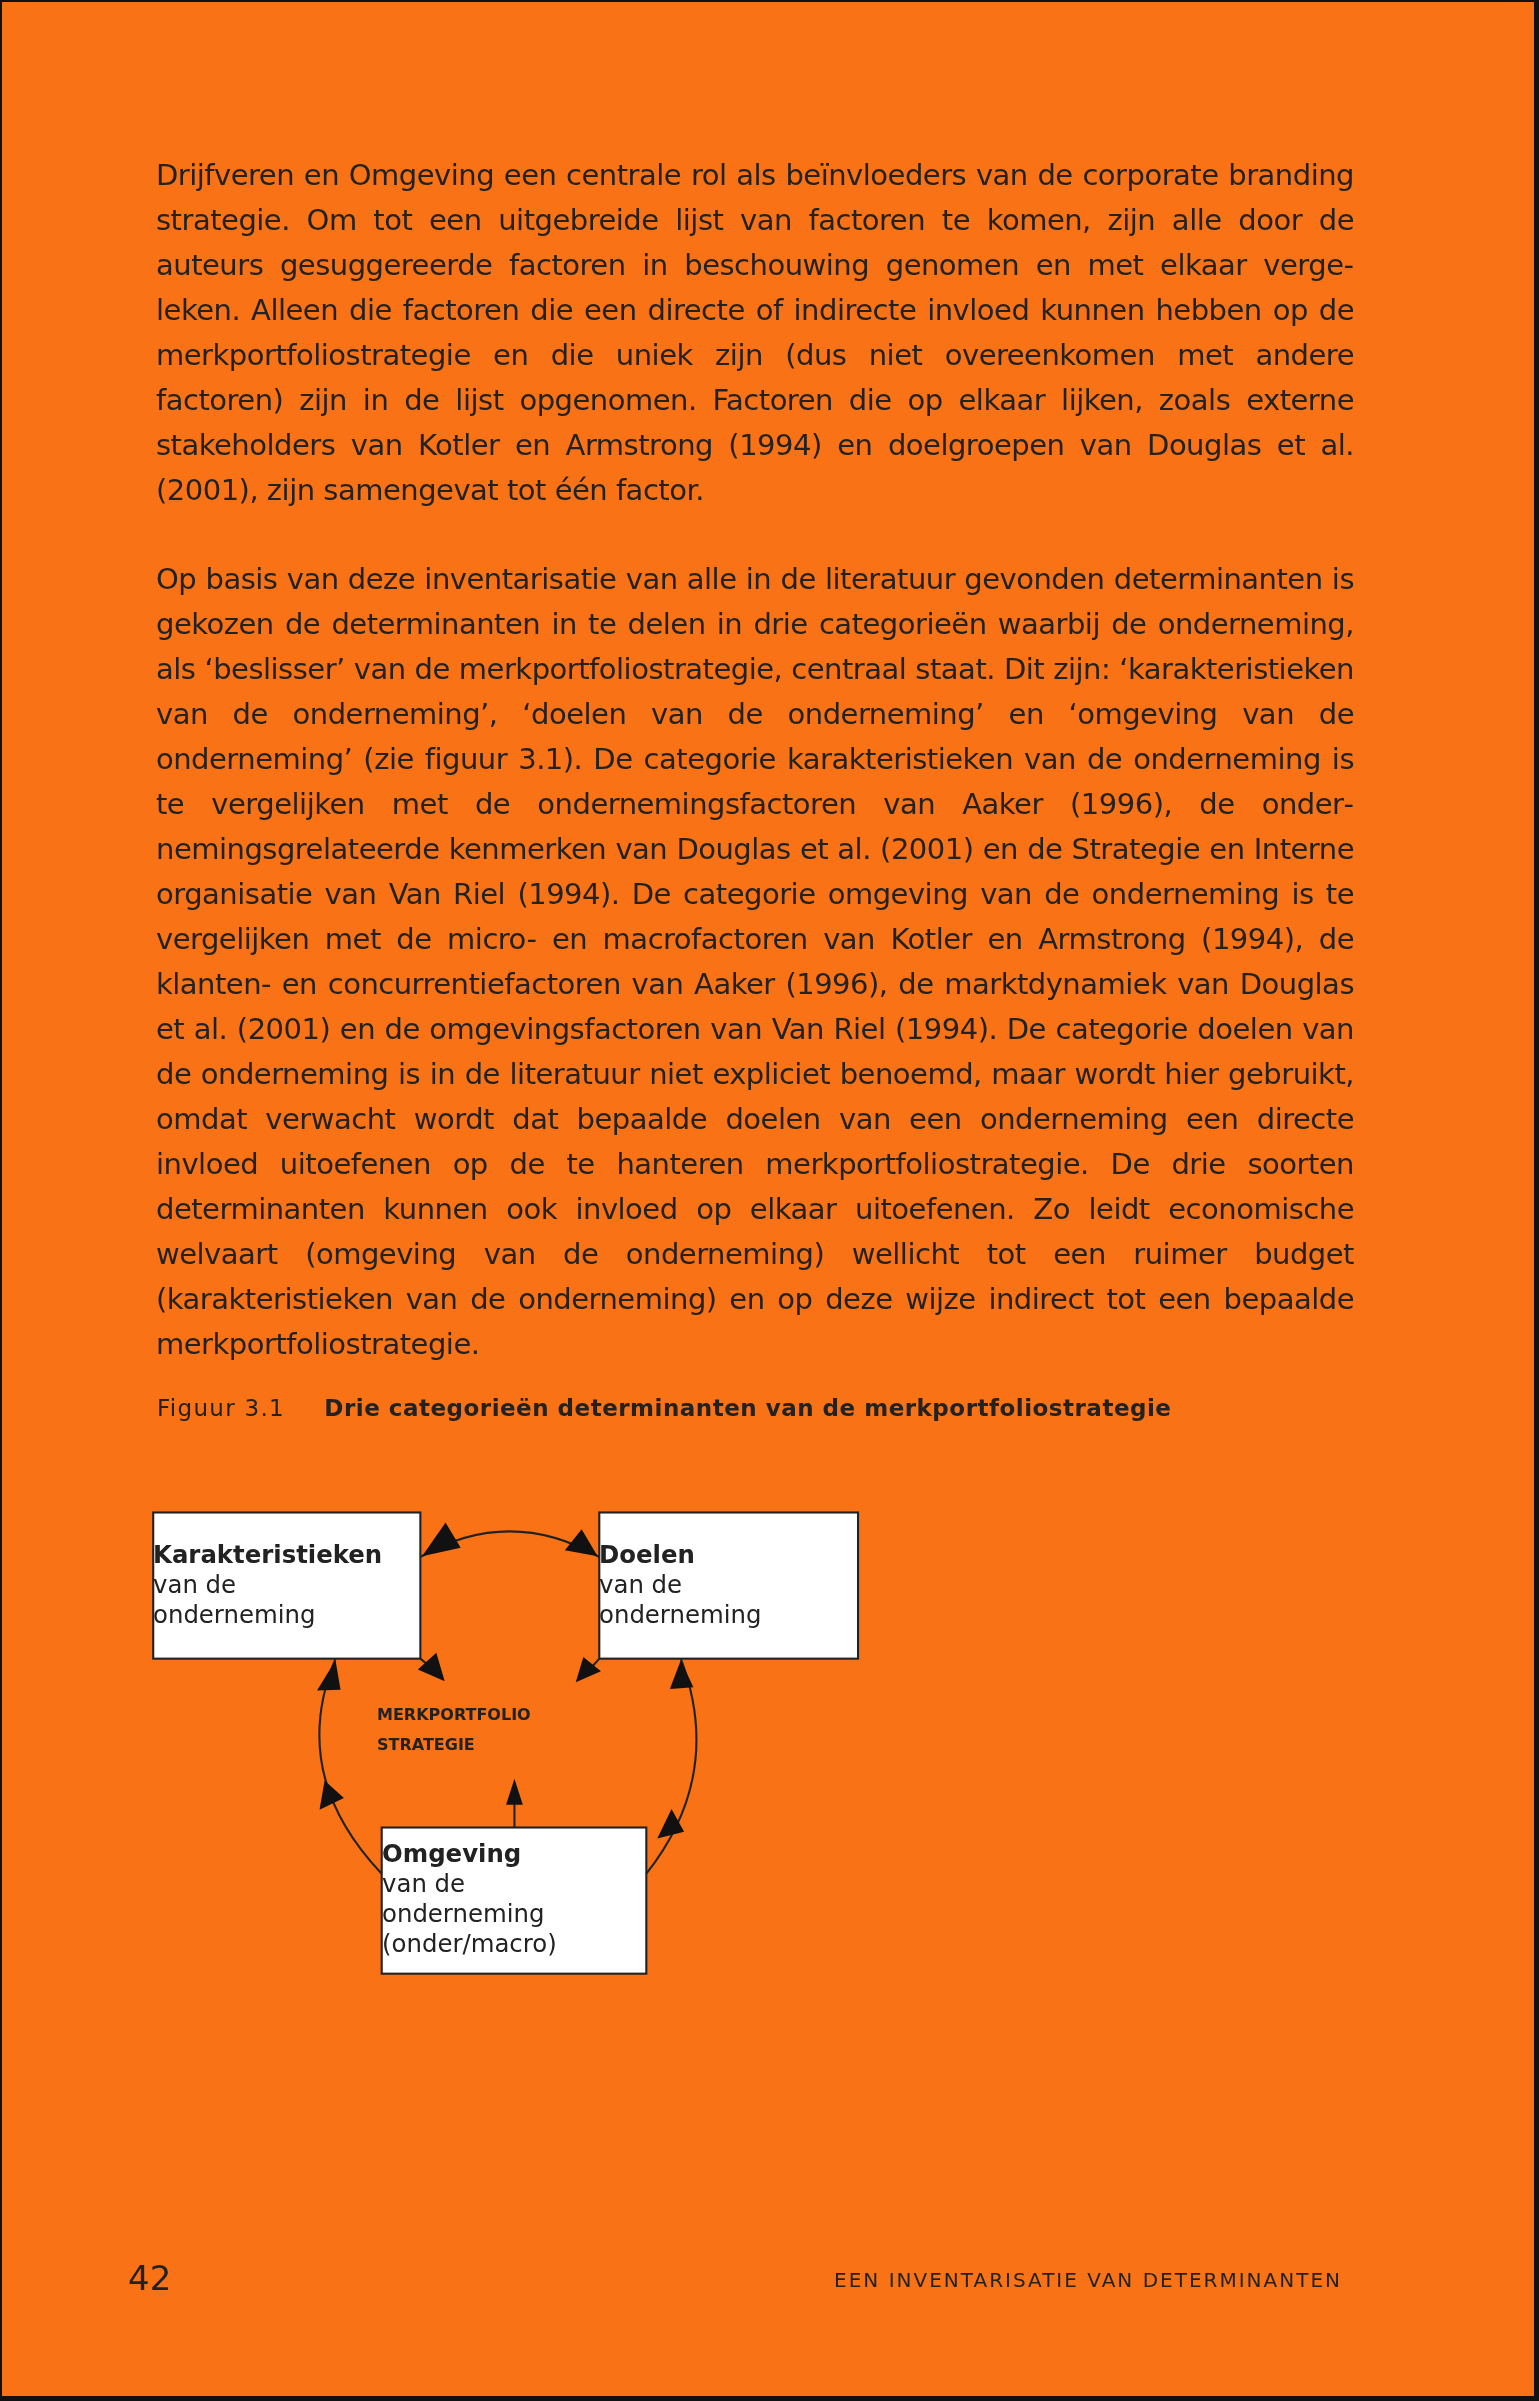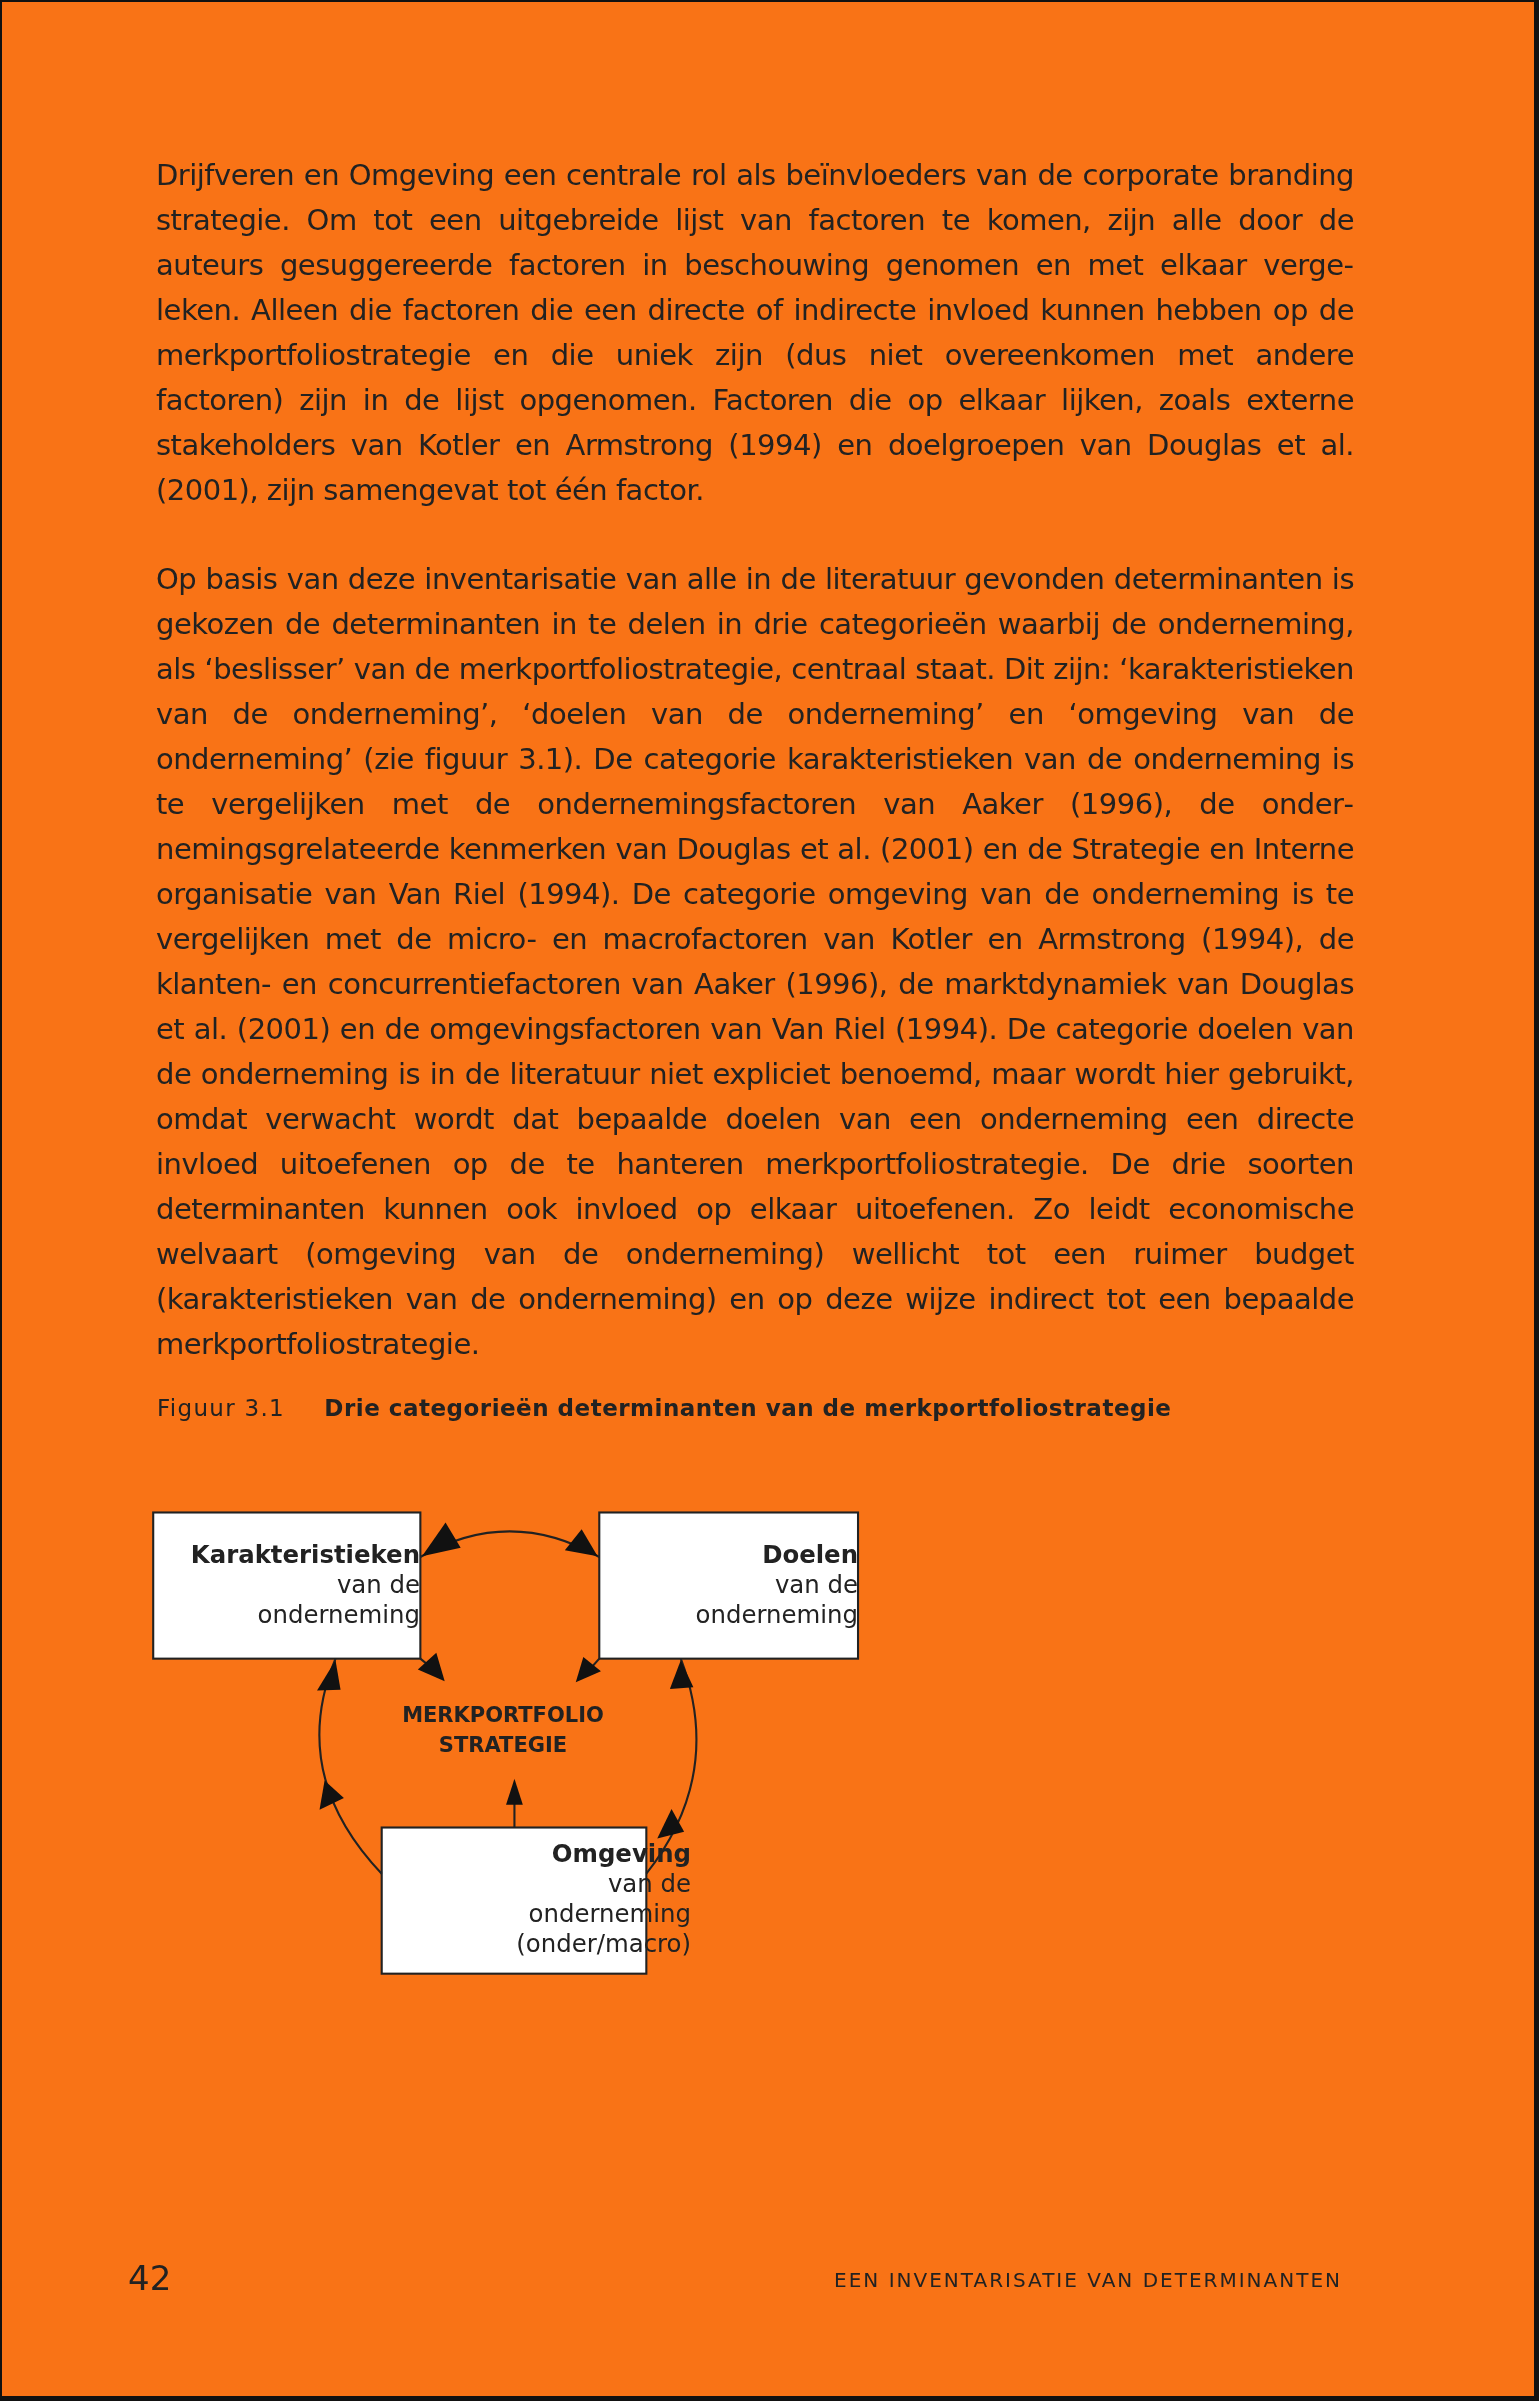--- a/index.html
+++ b/index.html
@@ -23,28 +23,28 @@
   .caption {
     position: absolute; left: 155px; top: 1393px;
     font-family: "DejaVu Sans", sans-serif; font-size: 23px; color: #222;
     white-space: nowrap;
   }
   .caption .num { font-weight: normal; letter-spacing: 1.3px; margin-right: 32px; }
   .caption .title { font-weight: bold; letter-spacing: 0.5px; }
   .diagram { position: absolute; left: 0; top: 0; width: 1539px; height: 2401px; pointer-events: none; }
   .box-label {
     position: absolute; font-family: "DejaVu Sans", sans-serif; color: #222;
-    text-align: right; font-size: 24.4px; line-height: 30px;
+    text-align: left; font-size: 24.4px; line-height: 30px;
   }
   .box-label .strong { font-weight: bold; display: block; }
   .box-label .sub { display: block; }
   .center-label {
     position: absolute; left: 375px; width: 252px; top: 1698px;
-    font-family: "DejaVu Sans", sans-serif; font-weight: bold; font-size: 21px;
-    line-height: 30px; text-align: center; color: #222;
+    font-family: "DejaVu Sans", sans-serif; font-weight: bold; font-size: 16px;
+    line-height: 30px; text-align: left; color: #222;
   }
   .footer-page {
     position: absolute; left: 126px; top: 2256px;
     font-family: "DejaVu Sans", sans-serif; font-size: 34px; color: #222;
   }
   .footer-running {
     position: absolute; right: 192px; top: 2266px;
     font-family: "DejaVu Sans", sans-serif; font-size: 20px; color: #222;
     letter-spacing: 2px;
   }

